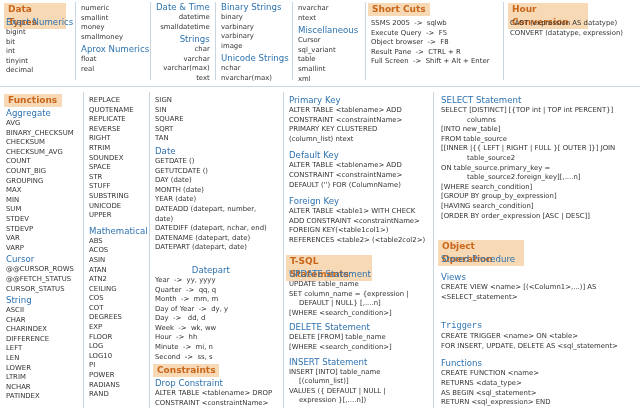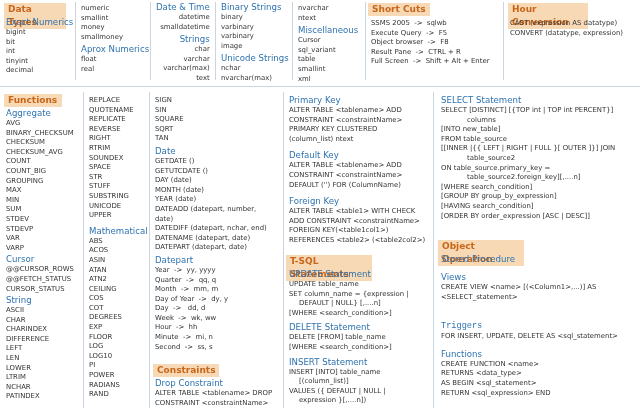--- a/index.html
+++ b/index.html
@@ -171,21 +171,21 @@
   <div class="txt">GETDATE ()</div>
   <div class="txt">GETUTCDATE ()</div>
   <div class="txt">DAY (date)</div>
   <div class="txt">MONTH (date)</div>
   <div class="txt">YEAR (date)</div>
   <div class="txt">DATEADD (datepart, number,</div>
   <div class="txt">date)</div>
   <div class="txt">DATEDIFF (datepart, nchar, end)</div>
   <div class="txt">DATENAME (datepart, date)</div>
   <div class="txt">DATEPART (datepart, date)</div>
-  <div class="sub" style="margin-top:2px;">Datepart</div>
+  <div class="sub" style="margin-top:12px;text-align:center;">Datepart</div>
   <div class="txt">Year  -&gt;  yy, yyyy</div>
   <div class="txt">Quarter  -&gt;  qq, q</div>
   <div class="txt">Month  -&gt;  mm, m</div>
   <div class="txt">Day of Year  -&gt;  dy, y</div>
   <div class="txt">Day  -&gt;   dd, d</div>
   <div class="txt">Week  -&gt;  wk, ww</div>
   <div class="txt">Hour  -&gt;  hh</div>
   <div class="txt">Minute  -&gt;  mi, n</div>
   <div class="txt">Second  -&gt;  ss, s</div>
 </div>
@@ -247,19 +247,20 @@
   <div class="txt">[ORDER BY order_expression [ASC | DESC]]</div>
 </div>
 
 <div class="hdr" style="left:438px;top:240px;width:86px;">Object Operation</div>
 <div class="abs" style="left:441px;top:254px;">
   <div class="sub">Stored Procedure</div>
   <div class="sub" style="margin-top:7px;">Views</div>
   <div class="txt">CREATE VIEW &lt;name&gt; [(&lt;Column1&gt;,...)] AS</div>
   <div class="txt">&lt;SELECT_statement&gt;</div>
   <div class="sub" style="margin-top:19px;font-family:Liberation Mono, monospace;">Triggers</div>
+  <div class="txt">CREATE TRIGGER &lt;name&gt; ON &lt;table&gt;</div>
   <div class="txt">FOR INSERT, UPDATE, DELETE AS &lt;sql_statement&gt;</div>
   <div class="sub" style="margin-top:7px;">Functions</div>
   <div class="txt">CREATE FUNCTION &lt;name&gt;</div>
   <div class="txt">RETURNS &lt;data_type&gt;</div>
   <div class="txt">AS BEGIN &lt;sql_statement&gt;</div>
   <div class="txt">RETURN &lt;sql_expression&gt; END</div>
 </div>
 
 </body></html>

